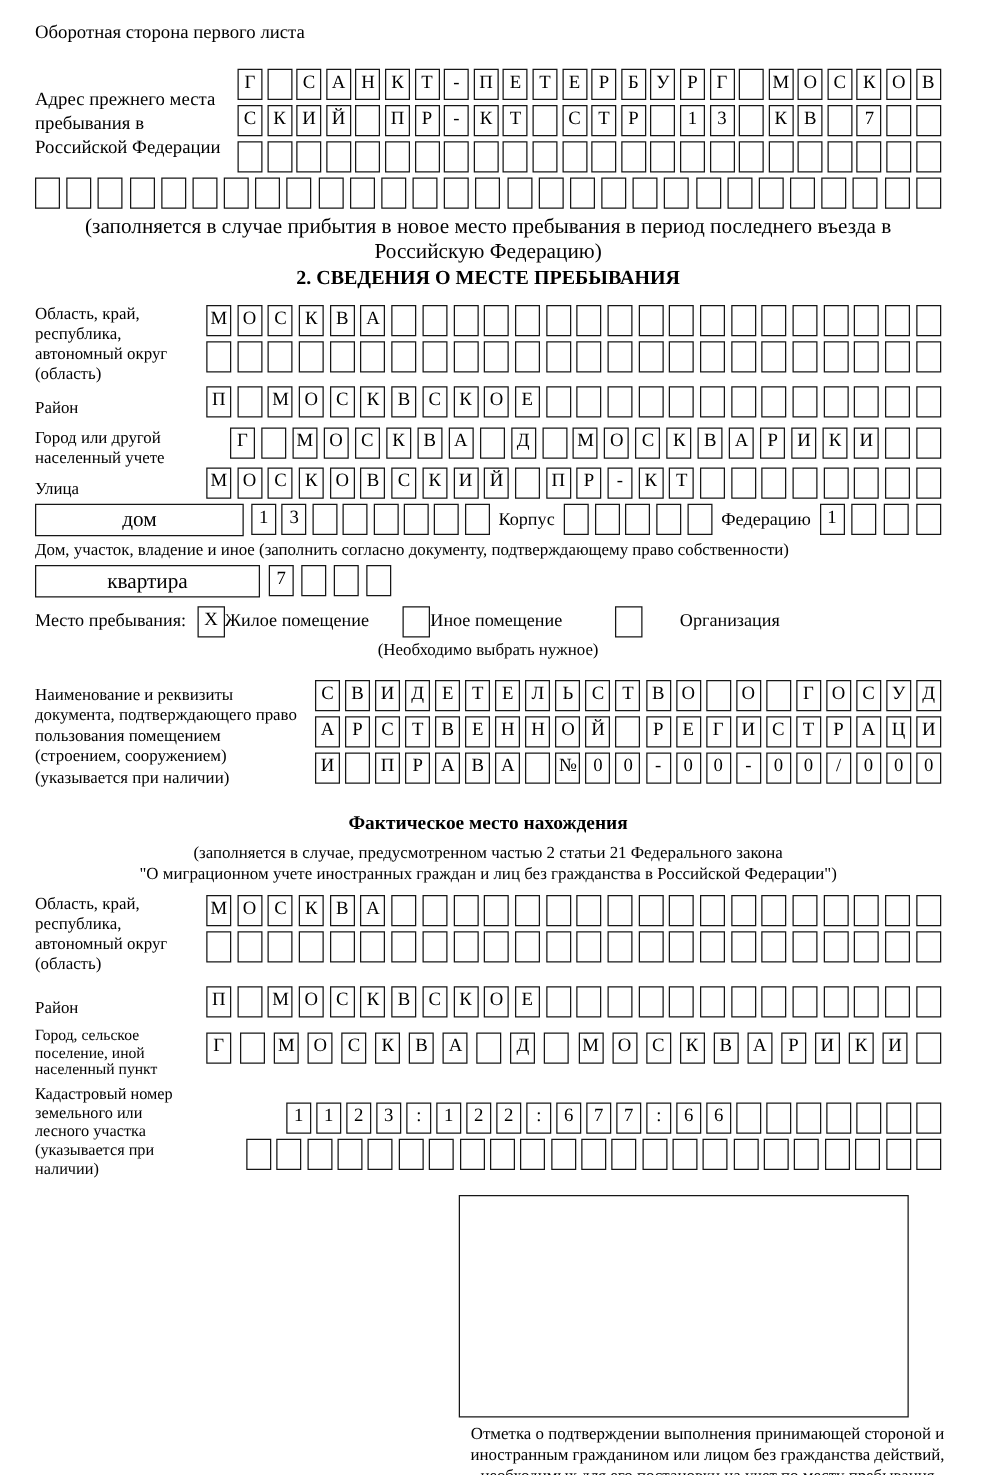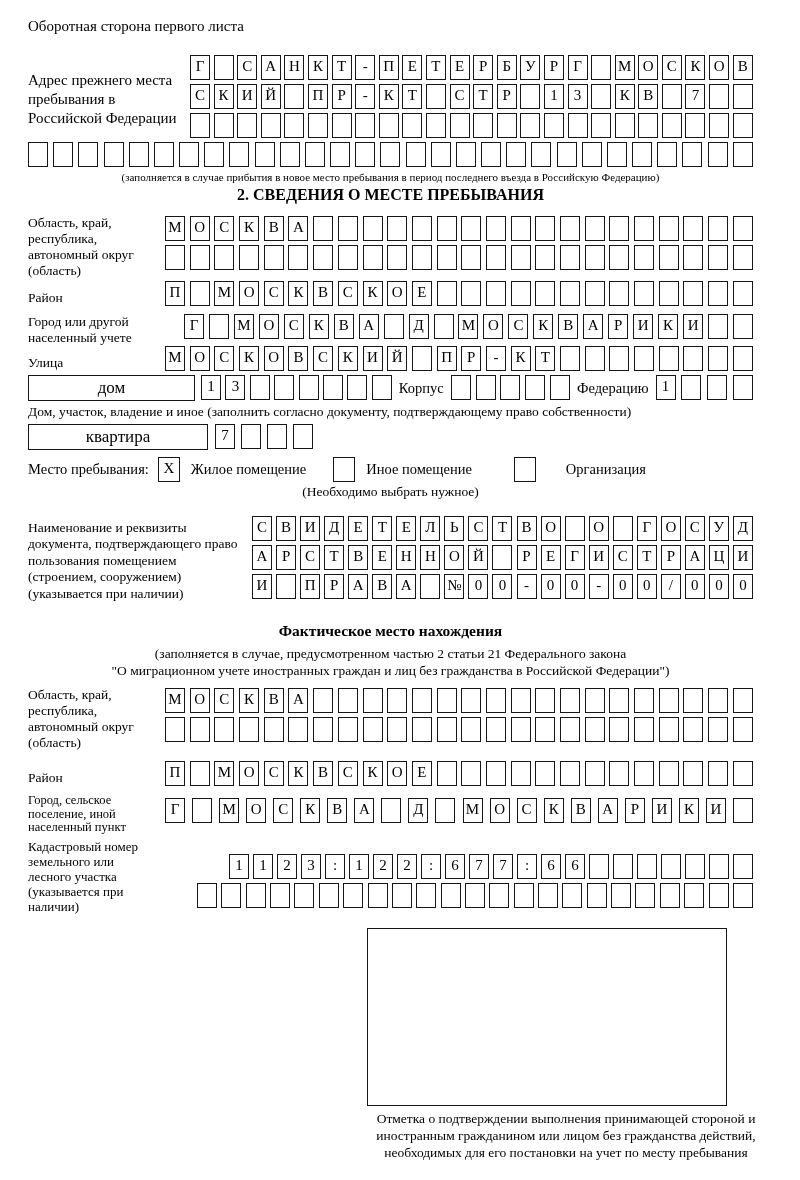--- a/index.html
+++ b/index.html
@@ -10,41 +10,41 @@
   
   .cellrow{display:flex;justify-content:space-between;height:26px;margin-bottom:3px;}
   .cell{flex:0 0 20px;height:25px;border:1.5px solid #161616;box-sizing:border-box;
         text-align:center;line-height:21px;font-size:15px;}
   .frow{display:flex;align-items:center;gap:12px;}
   .lbl-top{flex:0 0 150px;font-size:15px;line-height:19px;padding-top:2px;}
   .lbl-s{flex:0 0 125px;font-size:13.5px;line-height:16px;padding-top:4px;}
   .lbl-sm{font-size:12.5px;line-height:13.5px;}
   .lbl-k{font-size:13px;line-height:15px;}
   .rows{flex:1 1 auto;min-width:0;}
-  .caption-c{text-align:center;font-size:11px;margin:0 0 3px;}
+  .caption-c{text-align:center;font-size:17px;margin:0 0 3px;}
   .caption-l{text-align:left;font-size:13.5px;margin:0 0 4px;}
   .title{text-align:center;font-weight:bold;font-size:16px;margin:3px 0 7px;}
   .subtitle{text-align:center;font-weight:bold;font-size:15.5px;margin:19px 0 5px;}
   .note-c{text-align:center;font-size:13.5px;line-height:17px;}
   
   .dom-row{display:flex;align-items:center;margin-bottom:3px;}
   .inline-box{border:1.5px solid #161616;height:26px;box-sizing:border-box;display:flex;
               align-items:center;justify-content:center;font-size:17px;}
   .dom-box{width:168px;}
   .kv-box{width:180px;}
   .mini-lbl{font-size:14.5px;padding:0 7px;white-space:nowrap;}
   .dom-cells{width:192px;margin-left:6px;margin-bottom:0;}
   .korpus-cells{width:120px;margin-bottom:0;}
   .str-cells{width:98px;margin-bottom:0;}
   .kv-cells{width:98px;margin-left:7px;margin-bottom:0;}
   
   .mesto-row{display:flex;align-items:center;font-size:14.5px;margin-top:6px;height:27px;}
   .cbox{flex:0 0 22px;height:25px;border:1.5px solid #161616;box-sizing:border-box;
         text-align:center;line-height:21px;font-size:15px;}
-  .ml-a{margin-left:9px;} .ml-b{margin-left:11px;} .ml-c{margin-left:27px;}
+  .ml-a{margin-left:9px;} .ml-b{} .ml-c{margin-left:27px;}
   .ml-d{margin-left:42px;} .ml-e{margin-left:30px;}
   .ind-g2{margin-left:19px;}
   .ind-k1{margin-left:64px;}
   .ind-k2{margin-left:32px;}
   .kadastr-rows{margin-top:17px;}
   .doc-block{margin-top:16px;}
   .lbl-doc{flex:0 0 212px;font-size:13.5px;line-height:16.5px;padding-top:3px;}
   .mark-box{width:358px;height:176px;border:1.6px solid #161616;margin-left:339px;margin-top:14px;}
   .mark-caption{width:432px;margin-left:322px;text-align:center;font-size:13.5px;
                 line-height:17px;margin-top:4px;}

